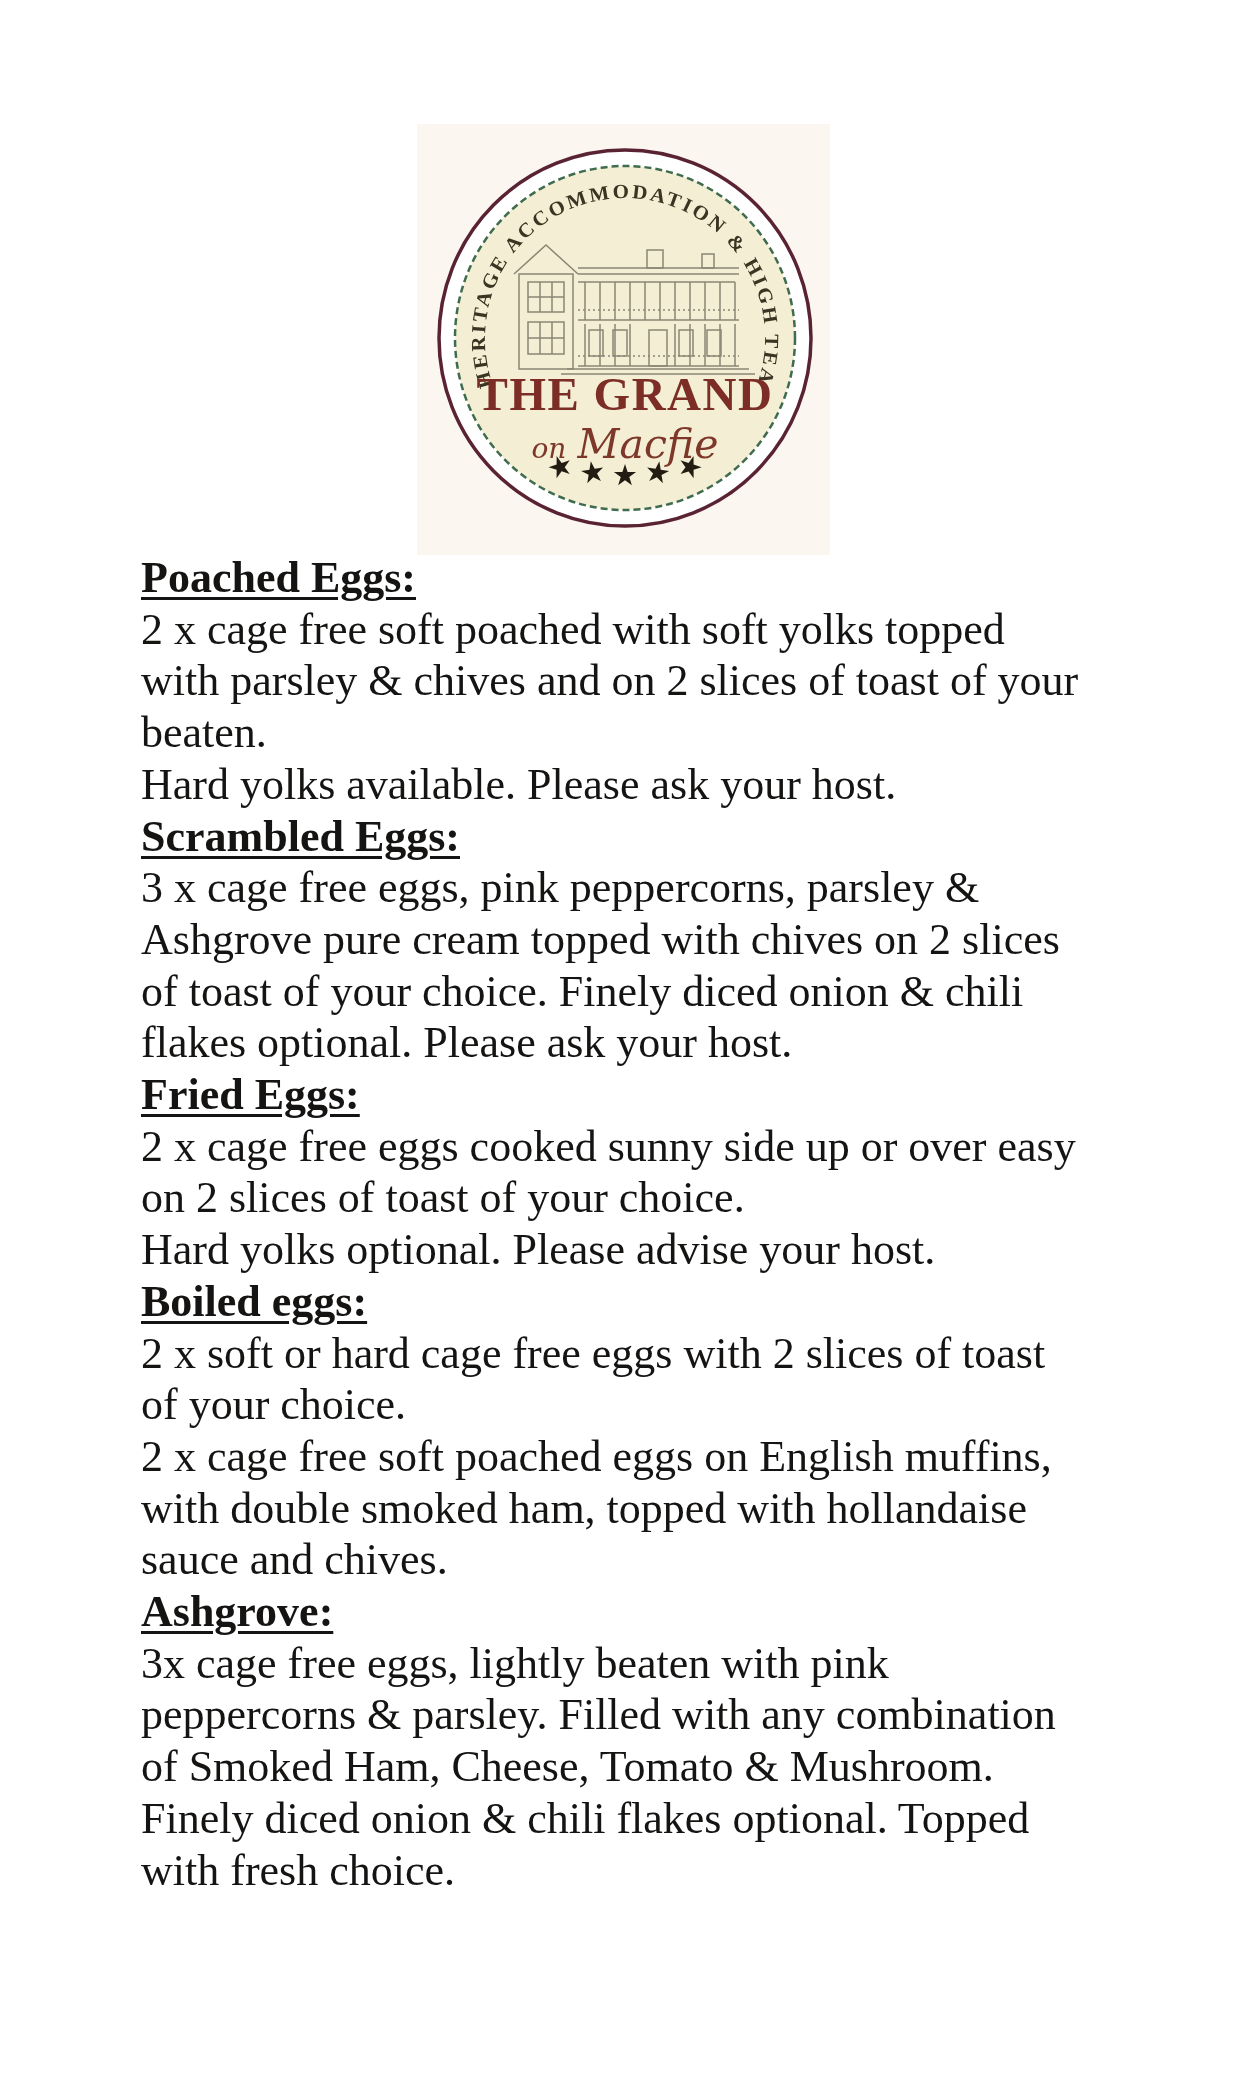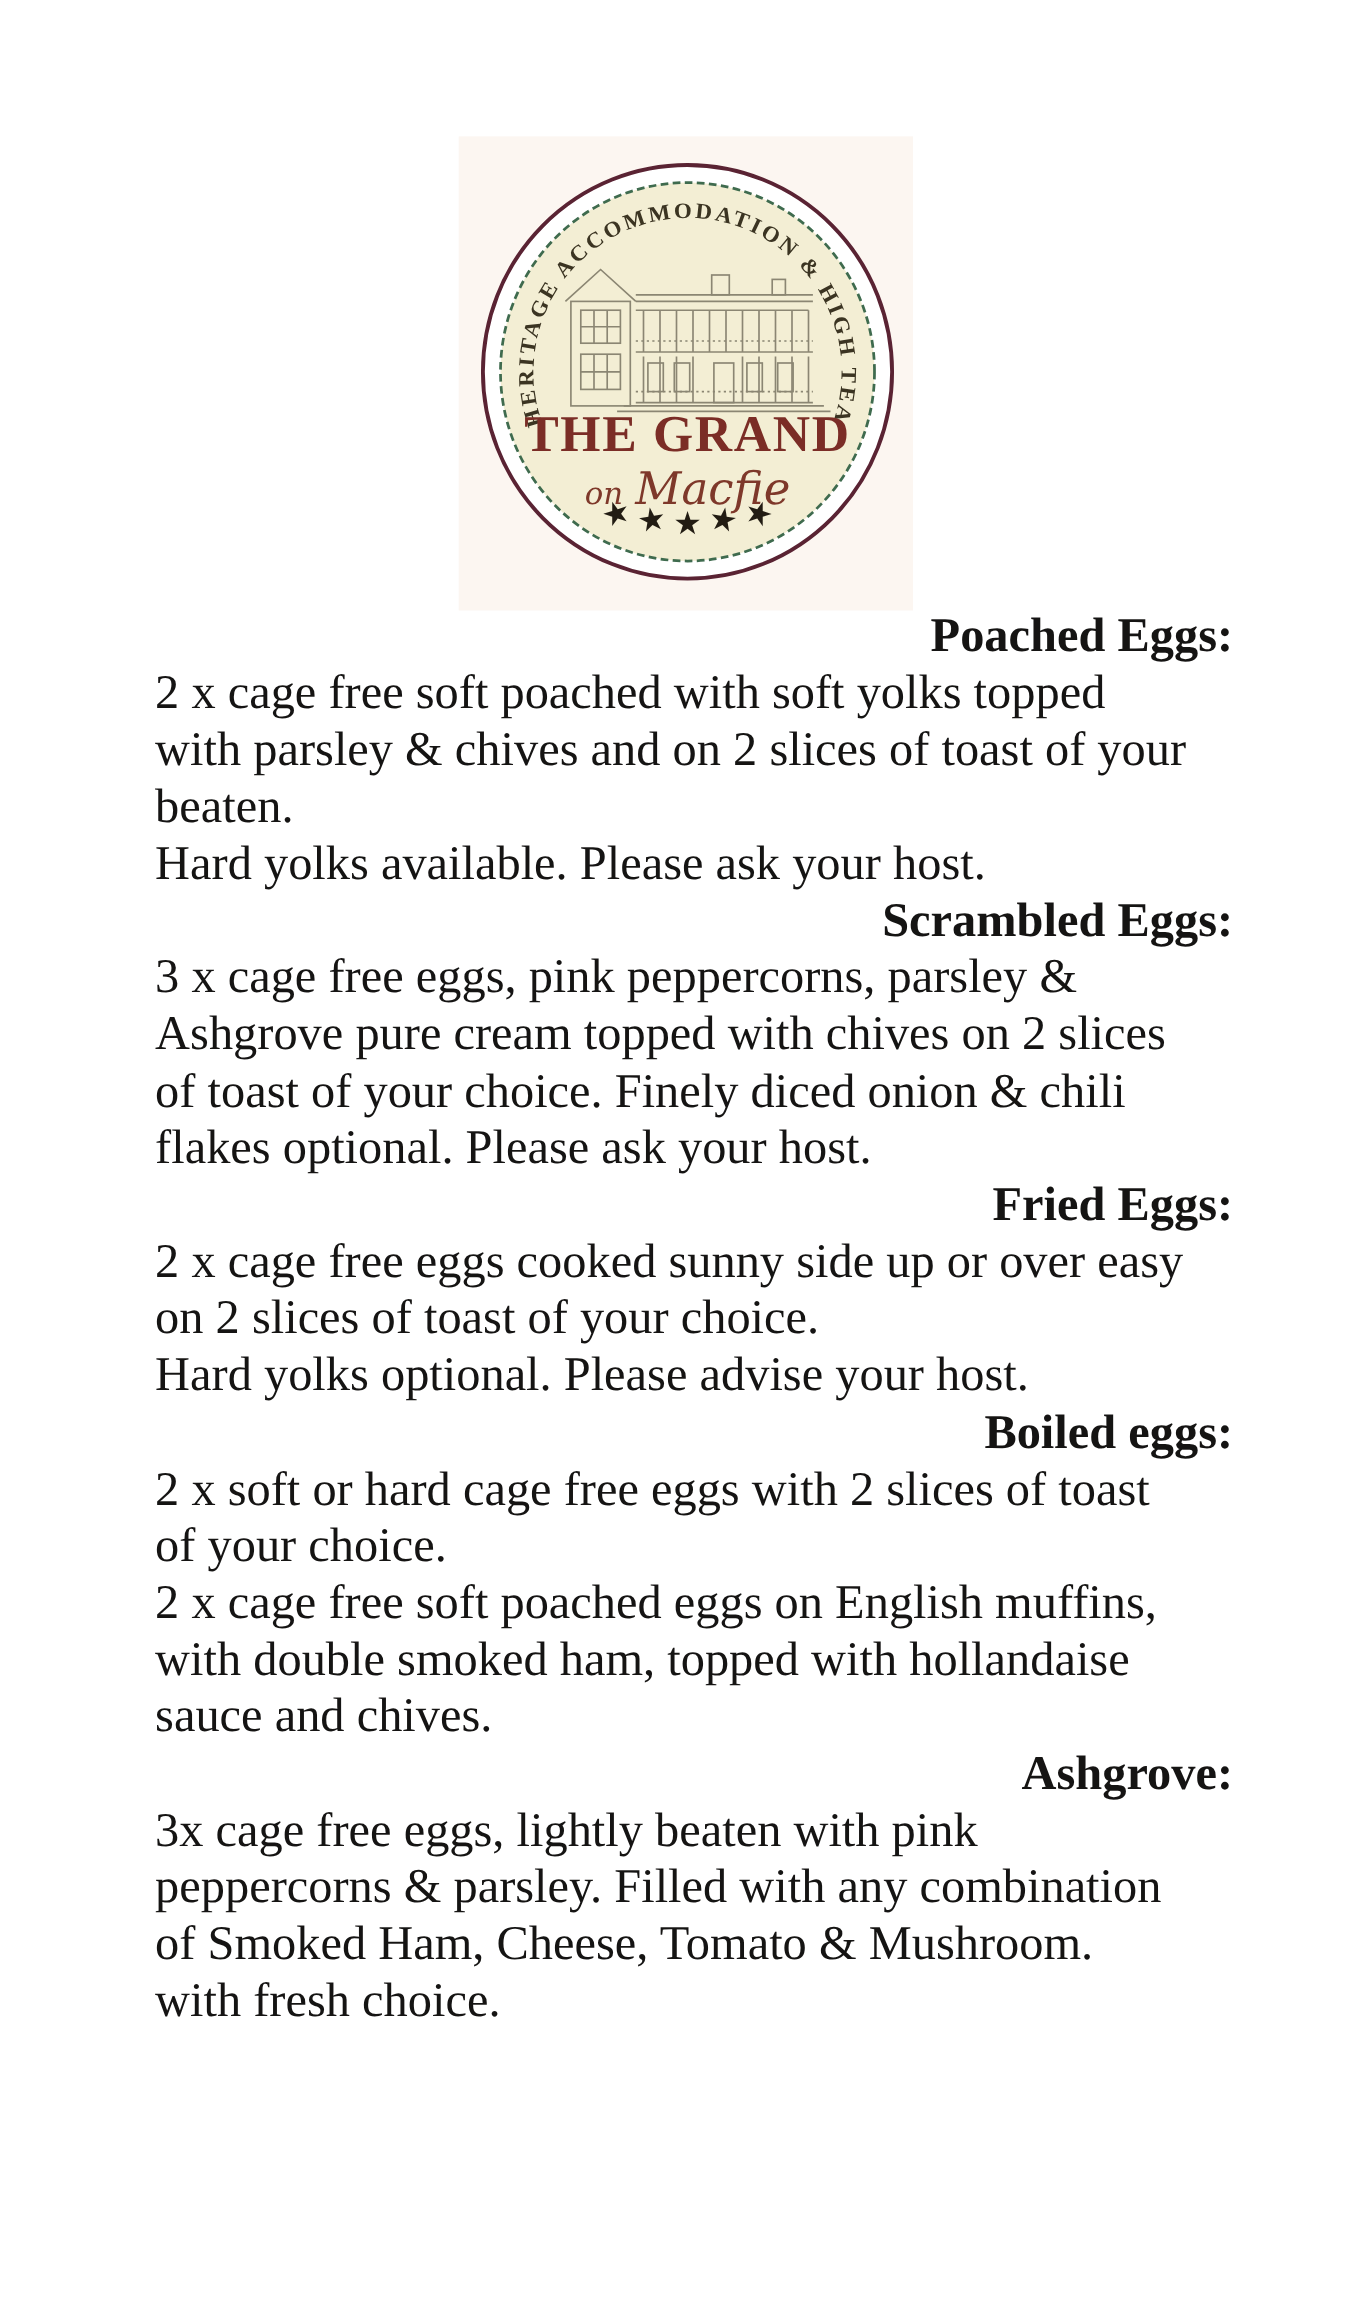--- a/index.html
+++ b/index.html
@@ -55,23 +55,23 @@
     left:141px;
     top:552px;
     width:980px;
     color:#151413;
     font-size:44px;
     line-height:51.7px;
   }
   .menu p{margin:0;padding:0;}
   .menu .heading{
     font-weight:bold;
+    text-decoration:underline;
     text-decoration-thickness:3px;
     text-underline-offset:5px;
-    text-align:right;
   }
 </style>
 </head>
 <body>
 
 <div class="page">
 
   <div class="logo-box">
     <svg viewBox="0 0 413 431">
 
@@ -167,17 +167,18 @@
       <p>2 x cage free soft poached eggs on English muffins,</p>
       <p>with double smoked ham, topped with hollandaise</p>
       <p>sauce and chives.</p>
     </section>
 
     <section>
       <p class="heading">Ashgrove:</p>
       <p>3x cage free eggs, lightly beaten with pink</p>
       <p>peppercorns &amp; parsley. Filled with any combination</p>
       <p>of Smoked Ham, Cheese, Tomato &amp; Mushroom.</p>
+      <p>Finely diced onion &amp; chili flakes optional. Topped</p>
       <p>with fresh choice.</p>
     </section>
 
   </div>
 </div>
 
 </body></html>

